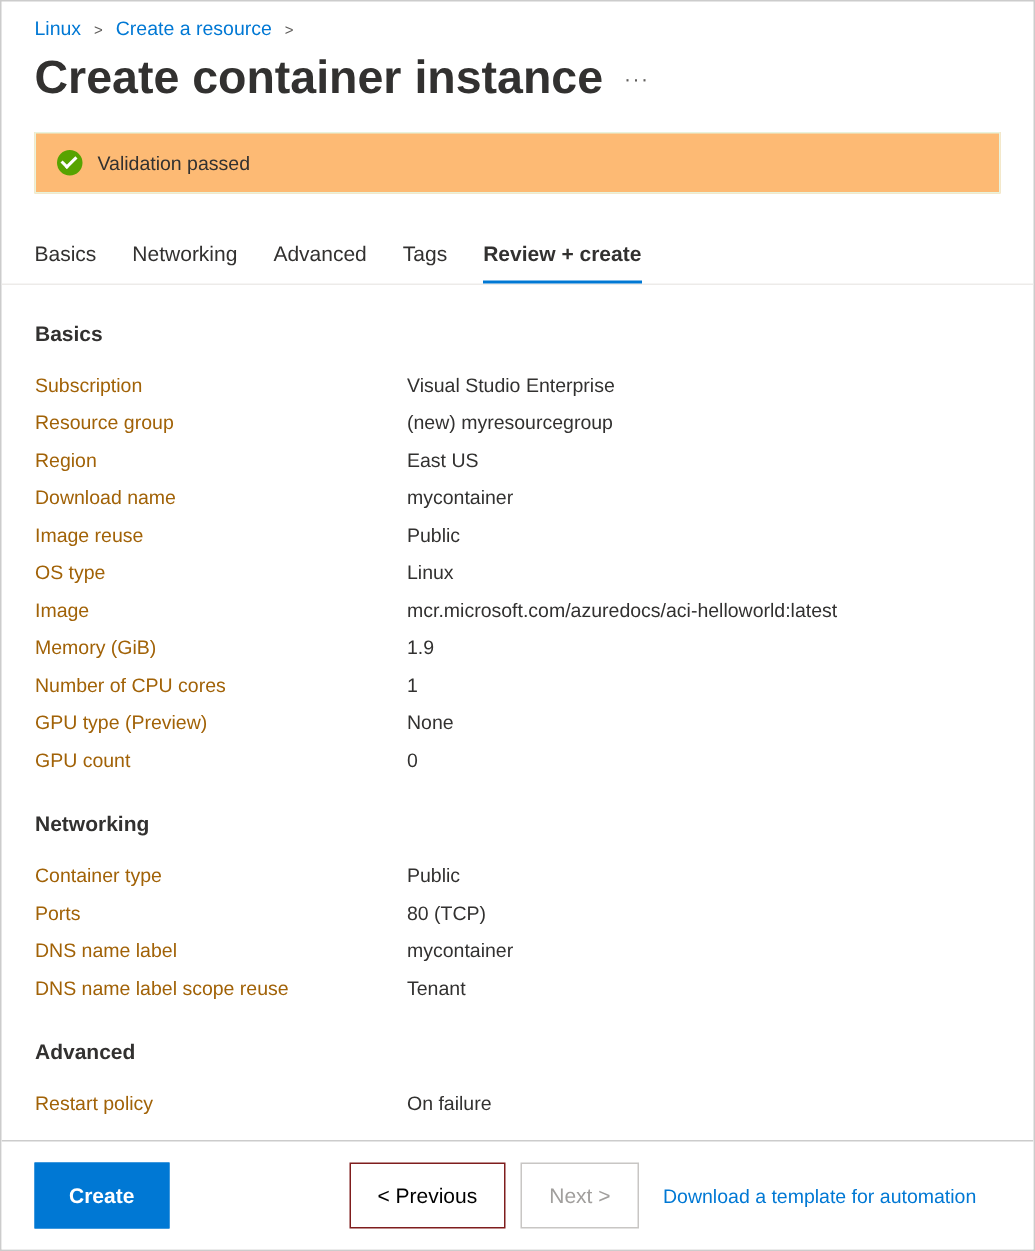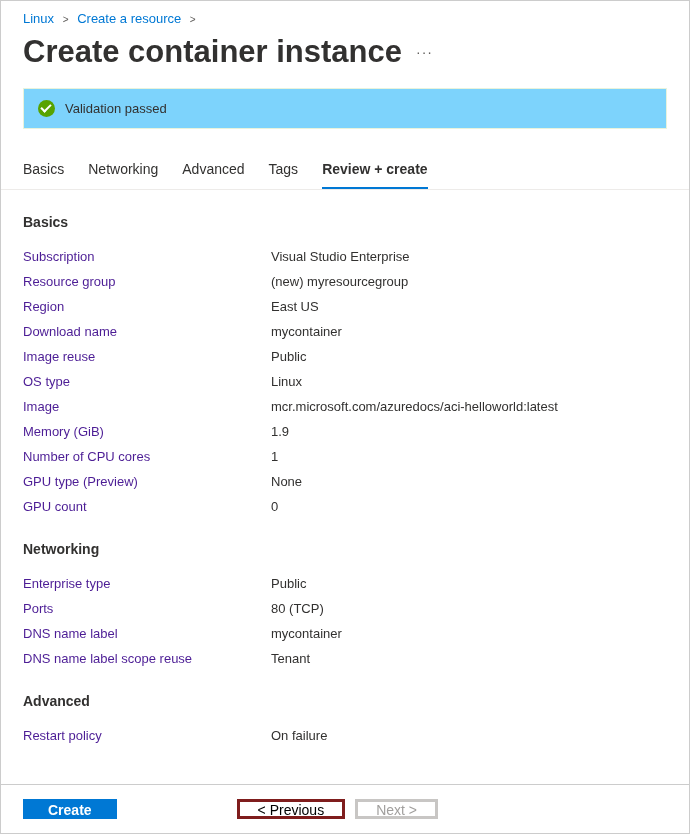--- a/index.html
+++ b/index.html
@@ -39,21 +39,21 @@
       color: #323130;
     }
     .title-actions {
       color: #605e5c;
       font-size: 14px;
       letter-spacing: 1px;
       cursor: pointer;
     }
     .validation-banner {
       margin: 6px 22px 12px 22px;
-      background: #7dd3fc;
+      background: #fdba74;
       border: 1px solid #e8f3dc;
       padding: 11px 14px;
       display: flex;
       align-items: center;
       gap: 10px;
     }
     .validation-banner .check-icon {
       width: 17px; height: 17px;
       background: #57a300;
       border-radius: 50%;
@@ -103,41 +103,41 @@
       margin-bottom: 14px;
     }
     .section-title:first-child { margin-top: 6px; }
     .kv-row {
       display: flex;
       padding: 5px 0;
       font-size: 13px;
     }
     .kv-key {
       width: 248px;
-      color: #4c1d95;
+      color: #a16207;
       flex-shrink: 0;
     }
     .kv-val {
       color: #323130;
     }
     .footer {
       position: absolute;
       bottom: 0; left: 0; right: 0;
       border-top: 1px solid #ccc;
       background: #fff;
       padding: 14px 22px;
       display: flex;
       align-items: center;
       gap: 10px;
     }
     .btn {
-      height: 20px;
+      height: 44px;
       padding: 0 18px;
       font-size: 14px;
-      border: 3px solid #7f1d1d;
+      border: 1px solid #7f1d1d;
       background: #fff;
       cursor: pointer;
       font-family: inherit;
     }
     .btn-primary {
       background: #0078d4;
       border-color: #0078d4;
       color: #fff;
       font-weight: 600;
       padding: 0 22px;
@@ -226,21 +226,21 @@
       <div class="kv-key">GPU type (Preview)</div>
       <div class="kv-val">None</div>
     </div>
   <div class="kv-row">
       <div class="kv-key">GPU count</div>
       <div class="kv-val">0</div>
     </div>
 
   <div class="section-title">Networking</div>
   <div class="kv-row">
-      <div class="kv-key">Enterprise type</div>
+      <div class="kv-key">Container type</div>
       <div class="kv-val">Public</div>
     </div>
   <div class="kv-row">
       <div class="kv-key">Ports</div>
       <div class="kv-val">80 (TCP)</div>
     </div>
   <div class="kv-row">
       <div class="kv-key">DNS name label</div>
       <div class="kv-val">mycontainer</div>
     </div>
@@ -255,13 +255,14 @@
       <div class="kv-val">On failure</div>
     </div>
 
 </div>
 
 <div class="footer">
   <button class="btn btn-primary">Create</button>
   <div class="footer-spacer"></div>
   <button class="btn">&lt; Previous</button>
   <button class="btn" disabled="">Next &gt;</button>
+  <a href="#" class="download-link">Download a template for automation</a>
 </div>
 
 </body></html>

